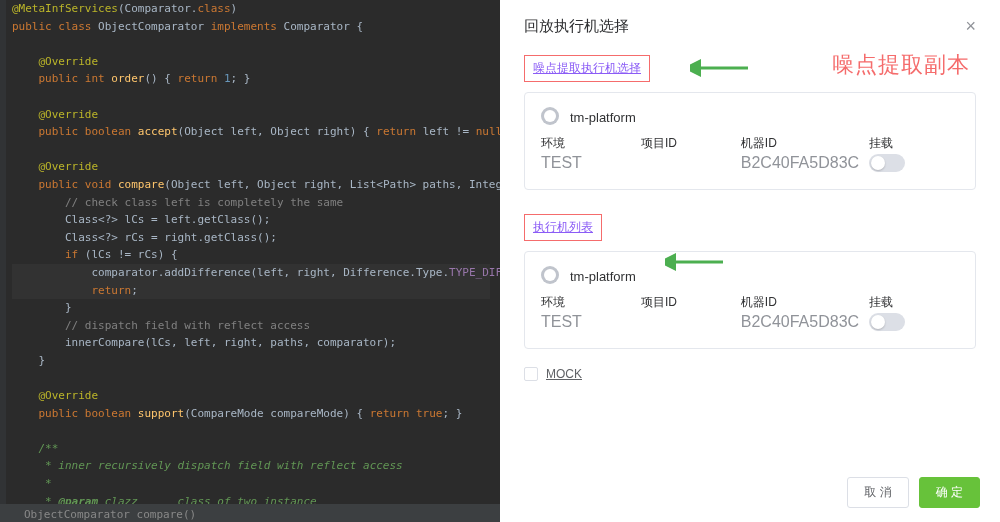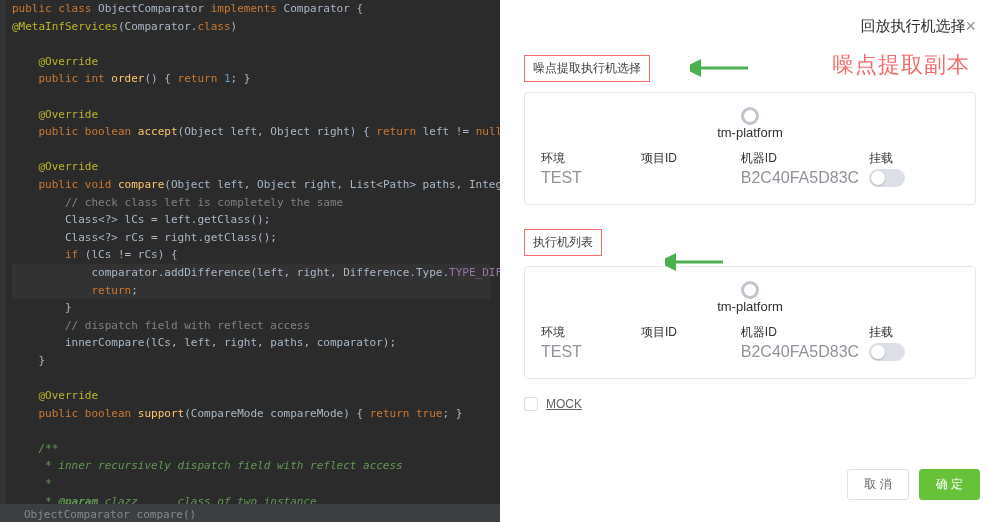--- a/index.html
+++ b/index.html
@@ -18,57 +18,57 @@
   .c-id  { color: #ffc66d; }          
   .c-num { color: #6897bb; }
   .c-com { color: #808080; }
   .c-doc { color: #629755; font-style: italic; }
   .c-doc-tag { color: #629755; font-weight:bold; text-decoration: underline; }
   .c-field { color: #9876aa; }
   .status-bar { position:absolute; left:0; right:0; bottom:0; height:18px; background:#3c3f41; color:#888; padding:2px 24px; font-size:11px; }
 
   
   .modal { flex: 1; position: relative; background: #fff; }
-  .modal-head { padding: 16px 24px 12px 24px; display:flex; align-items:center; justify-content:flex-end; }
+  .modal-head { padding: 16px 24px 12px 24px; display:flex; align-items:center; justify-content:space-between; }
   .modal-title { font-size: 15px; color:#303133; font-weight: 500; }
   .close-x { font-size: 18px; color:#909399; cursor:pointer; }
   .modal-body { padding: 0 24px 60px 24px; }
-  .section-label { display:inline-block; border:1.5px solid #f56c6c; color:#404040; padding:4px 8px; font-size:12px; margin:6px 0 10px 0; }
+  .section-label { display:inline-block; border:1.5px solid #f56c6c; color:#8b5cf6; padding:4px 8px; font-size:12px; margin:6px 0 10px 0;text-decoration:underline; }
   .card { border:1px solid #e4e7ed; border-radius:4px; padding:14px 16px; margin-bottom:18px; position:relative; }
-  .card-head { display:flex; align-items:center; gap:0; margin-bottom:10px;flex-direction:column; }
+  .card-head { display:flex; align-items:flex-end; gap:11px; margin-bottom:10px; }
   .avatar { width:18px; height:18px; border-radius:50%; background:#c0c4cc; display:inline-block; position:relative; }
   .avatar::after { content:""; position:absolute; inset:3px; border-radius:50%; background:#fff; }
   .card-title { color:#303133; font-size:13px; }
   .grid { display:grid; grid-template-columns: 1fr 1fr 1fr 1fr; row-gap:12px; column-gap:10px; }
   .kv-label { color:#303133; font-size:12px; margin-bottom:2px; }
   .kv-val   { color:#909399; font-size:16px; }
   .toggle { width:36px; height:18px; border-radius:9px; background:#dcdfe6; position:relative; display:inline-block; }
   .toggle::after { content:""; position:absolute; width:14px; height:14px; border-radius:50%; background:#fff; top:2px; left:2px; box-shadow:0 1px 2px rgba(0,0,0,.2); }
   .checkbox-row { display:flex; align-items:flex-end; gap:8px; color:#606266; margin-top:4px;text-decoration:underline; }
   .checkbox { width:14px; height:14px; border:1px solid #dcdfe6; border-radius:2px; display:inline-block; }
-  .modal-foot { position:absolute; right:20px; bottom:22px; display:flex; gap:10px; }
+  .modal-foot { position:absolute; right:20px; bottom:14px; display:flex; gap:10px; }
   .btn { padding:6px 16px; border-radius:3px; font-size:12px; cursor:pointer; }
   .btn-default { border:1px solid #dcdfe6; color:#606266; background:#fff; }
   .btn-primary { border:1px solid #67c23a; background:#67c23a; color:#fff; }
 
   
   .callout { position:absolute; color:#f56c6c; font-size:22px; font-weight:500; letter-spacing:1px;font-family:Liberation Mono, monospace; }
   .arrow { position:absolute; width:60px; height:20px; }
   .arrow svg { width:100%; height:100%; }
 </style>
 </head>
 <body>
 
 <div class="root">
 
   <div class="editor">
     <div class="gutter"></div>
     <div class="code-area" id="code-area">
+        <div class="ln"><span class="c-ann">@MetaInfServices</span>(<span class="c-type">Comparator</span>.<span class="c-kw">class</span>)</div>
         <div class="ln"><span class="c-kw">public class</span> <span class="c-type">ObjectComparator</span> <span class="c-kw">implements</span> <span class="c-type">Comparator</span> {</div>
-        <div class="ln"><span class="c-ann">@MetaInfServices</span>(<span class="c-type">Comparator</span>.<span class="c-kw">class</span>)</div>
         <div class="ln">&nbsp;</div>
         <div class="ln">    <span class="c-ann">@Override</span></div>
         <div class="ln">    <span class="c-kw">public int</span> <span class="c-id">order</span>() { <span class="c-kw">return</span> <span class="c-num">1</span>; }</div>
         <div class="ln">&nbsp;</div>
         <div class="ln">    <span class="c-ann">@Override</span></div>
         <div class="ln">    <span class="c-kw">public boolean</span> <span class="c-id">accept</span>(Object left, Object right) { <span class="c-kw">return</span> left != <span class="c-kw">null</span> &amp;&amp; right != <span class="c-kw">null</span>; }</div>
         <div class="ln">&nbsp;</div>
         <div class="ln">    <span class="c-ann">@Override</span></div>
         <div class="ln">    <span class="c-kw">public void</span> <span class="c-id">compare</span>(Object left, Object right, List&lt;Path&gt; paths, IntegratedComparator comparator) {</div>
         <div class="ln">        <span class="c-com">// check class left is completely the same</span></div>

